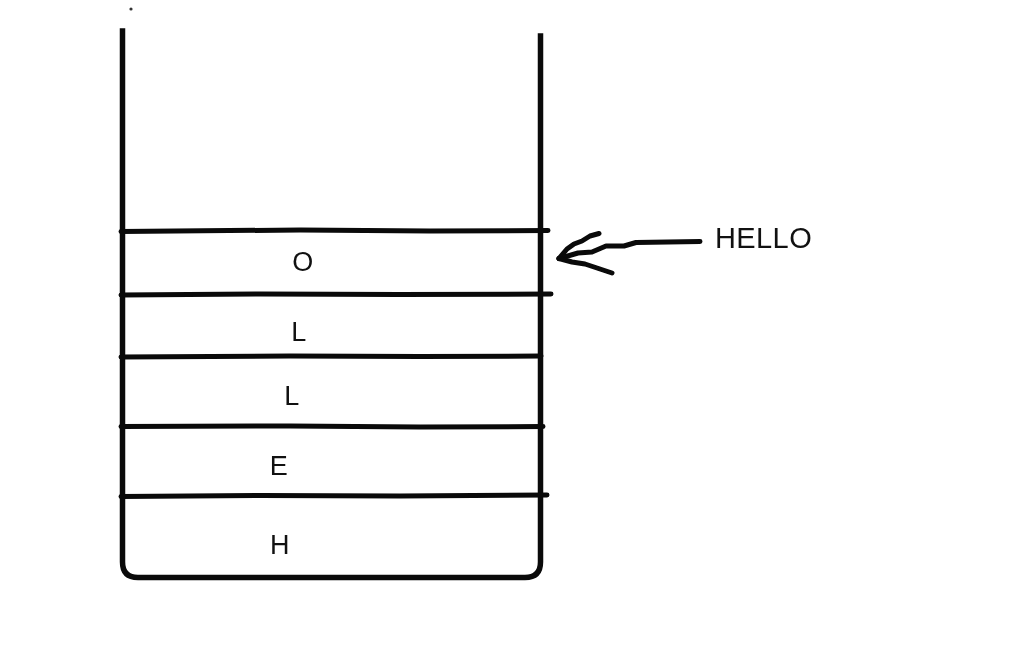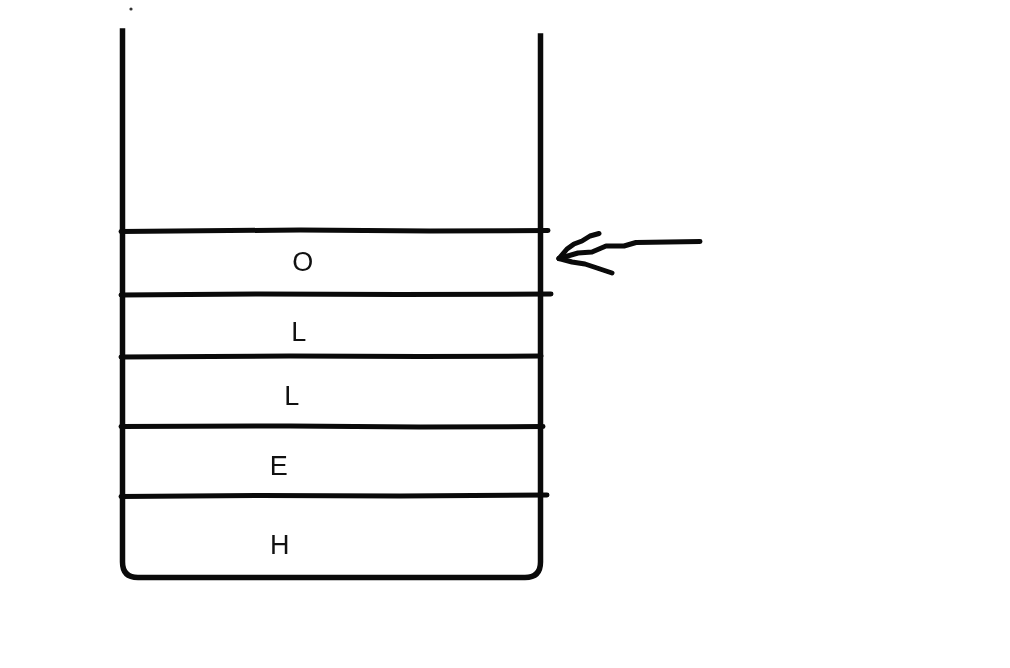--- a/index.html
+++ b/index.html
@@ -79,14 +79,15 @@
       <path d="M 559 258.5 L 572 262 L 585 264 L 597 268 L 612 273" fill="none" stroke="#0a0a0a" stroke-width="5" stroke-linecap="round" stroke-linejoin="round"></path>
     </g>
   </svg>
 
   <div class="stack-cell-label" style="left:303px; top:262px;">O</div>
   <div class="stack-cell-label" style="left:299px; top:332px;">L</div>
   <div class="stack-cell-label" style="left:292px; top:396px;">L</div>
   <div class="stack-cell-label" style="left:279px; top:466px;">E</div>
   <div class="stack-cell-label" style="left:280px; top:545px;">H</div>
 
+  <div class="annotation-label" style="left:715px; top:238px;">HELLO</div>
 
 </div>
 
 </body></html>

